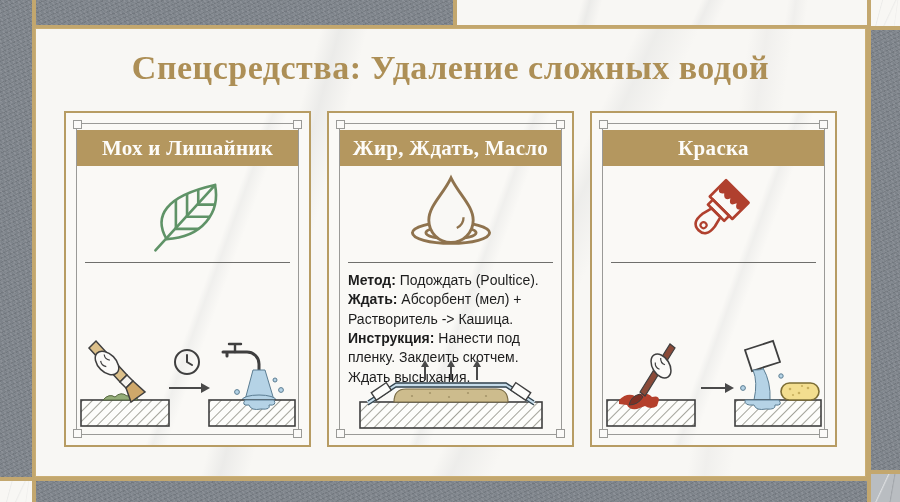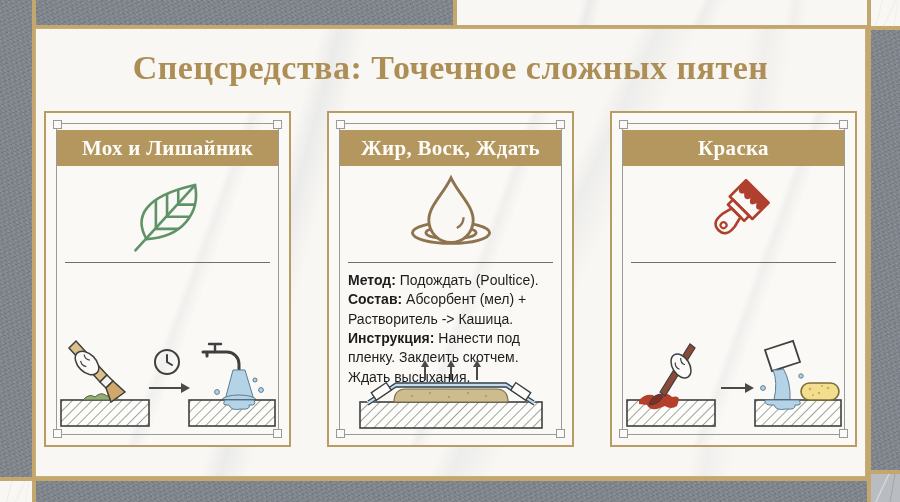--- a/index.html
+++ b/index.html
@@ -25,21 +25,21 @@
       linear-gradient(105deg, transparent 30%, rgba(150,155,160,.13) 32%, transparent 35%),
       linear-gradient(115deg, transparent 58%, rgba(150,155,160,.11) 60%, transparent 64%),
       linear-gradient(98deg, transparent 80%, rgba(160,160,165,.09) 82%, transparent 85%);
   }
   .tile{position:absolute;}
   
   .panel{position:absolute;left:35px;top:28px;width:831px;height:449px;
     border:1px solid #caae74;box-sizing:border-box;}
   .title{margin:20px 10px 0;text-align:center;font-family:"Liberation Serif",serif;
     font-weight:bold;font-size:34px;color:#ad8f56;letter-spacing:.5px;}
-  .cards{display:flex;justify-content:center;gap:36px;margin-top:24px;}
+  .cards{display:flex;justify-content:center;gap:16px;margin-top:24px;}
   
   .card{position:relative;width:247px;height:336px;border:2px solid #b79c63;box-sizing:border-box;
     background-color:#faf9f6;
     background-image:linear-gradient(110deg, transparent 55%, rgba(150,155,160,.10) 57%, transparent 61%);}
   .frame{position:absolute;left:10px;top:10px;right:10px;bottom:10px;border:1px solid #9a9a97;}
   .tick{position:absolute;width:7px;height:7px;background:#fbfaf8;border:1px solid #9a9a97;}
   .tick.tl{left:-4px;top:-4px}.tick.tr{right:-4px;top:-4px}
   .tick.bl{left:-4px;bottom:-4px}.tick.br{right:-4px;bottom:-4px}
   .band{position:absolute;left:11px;right:11px;top:17px;height:36px;background:#b4975f;
     color:#fdfcf9;font-family:"Liberation Serif",serif;font-weight:bold;font-size:21px;
@@ -61,21 +61,21 @@
   <div class="tile granite" style="left:0;top:0;width:32px;height:477px"></div>
   <div class="tile granite" style="left:36px;top:0;width:417px;height:25px"></div>
   <div class="tile marble-white" style="left:457px;top:0;width:410px;height:25px"></div>
   <div class="tile marble-white" style="left:871px;top:0;width:29px;height:26px"></div>
   <div class="tile granite" style="left:871px;top:30px;width:29px;height:440px"></div>
   <div class="tile marble-light" style="left:871px;top:474px;width:29px;height:28px"></div>
   <div class="tile granite" style="left:36px;top:481px;width:831px;height:21px"></div>
   <div class="tile marble-white" style="left:0;top:481px;width:32px;height:21px"></div>
 
   <div class="panel marble-white">
-    <div class="title">Спецсредства: Точечное сложных пятен</div>
+    <div class="title">Спецсредства: Удаление сложных водой</div>
 
     <div class="cards">
 
       <div class="card">
         <div class="frame">
           <div class="tick tl"></div>
             <div class="tick tr"></div>
           <div class="tick bl"></div>
             <div class="tick br"></div>
         </div>
@@ -145,35 +145,35 @@
         </div>
       </div>
 
       <div class="card">
         <div class="frame">
           <div class="tick tl"></div>
             <div class="tick tr"></div>
           <div class="tick bl"></div>
             <div class="tick br"></div>
         </div>
-        <div class="band">Жир, Воск, Ждать</div>
+        <div class="band">Жир, Ждать, Масло</div>
         <div class="iconwrap">
           <svg width="108" height="82" viewBox="0 0 110 85">
             <g stroke="#8f734e" stroke-width="3" fill="none">
               <ellipse cx="55" cy="63" rx="40" ry="11"></ellipse>
               <ellipse cx="55" cy="63" rx="26" ry="6.5"></ellipse>
               <path d="M55,6 C47,23 32,35 32,50 a23,23 0 0 0 46,0 C78,35 63,23 55,6 Z" fill="#f9f8f5"></path>
               <path d="M68,47 a12,12 0 0 1 -7,11" stroke-width="2.4"></path>
             </g>
           </svg>
         </div>
         <div class="divider"></div>
         <div class="cardtext">
           <p><b>Метод:</b> <span>Подождать (Poultice).</span></p>
-          <p><b>Состав:</b> <span>Абсорбент (мел) + Растворитель -&gt; Кашица.</span></p>
+          <p><b>Ждать:</b> <span>Абсорбент (мел) + Растворитель -&gt; Кашица.</span></p>
           <p><b>Инструкция:</b> <span>Нанести под пленку. Заклеить скотчем. Ждать высыхания.</span></p>
         </div>
         <div class="illus">
           <svg width="210" height="74" viewBox="0 0 210 74">
             <defs>
               <pattern id="hatchB" width="7" height="7" patternTransform="rotate(45)" patternUnits="userSpaceOnUse">
                 <rect width="7" height="7" fill="#fdfdfb"></rect>
                   <line x1="0" y1="0" x2="0" y2="7" stroke="#a3a39a" stroke-width="2"></line>
               </pattern>
             </defs>

